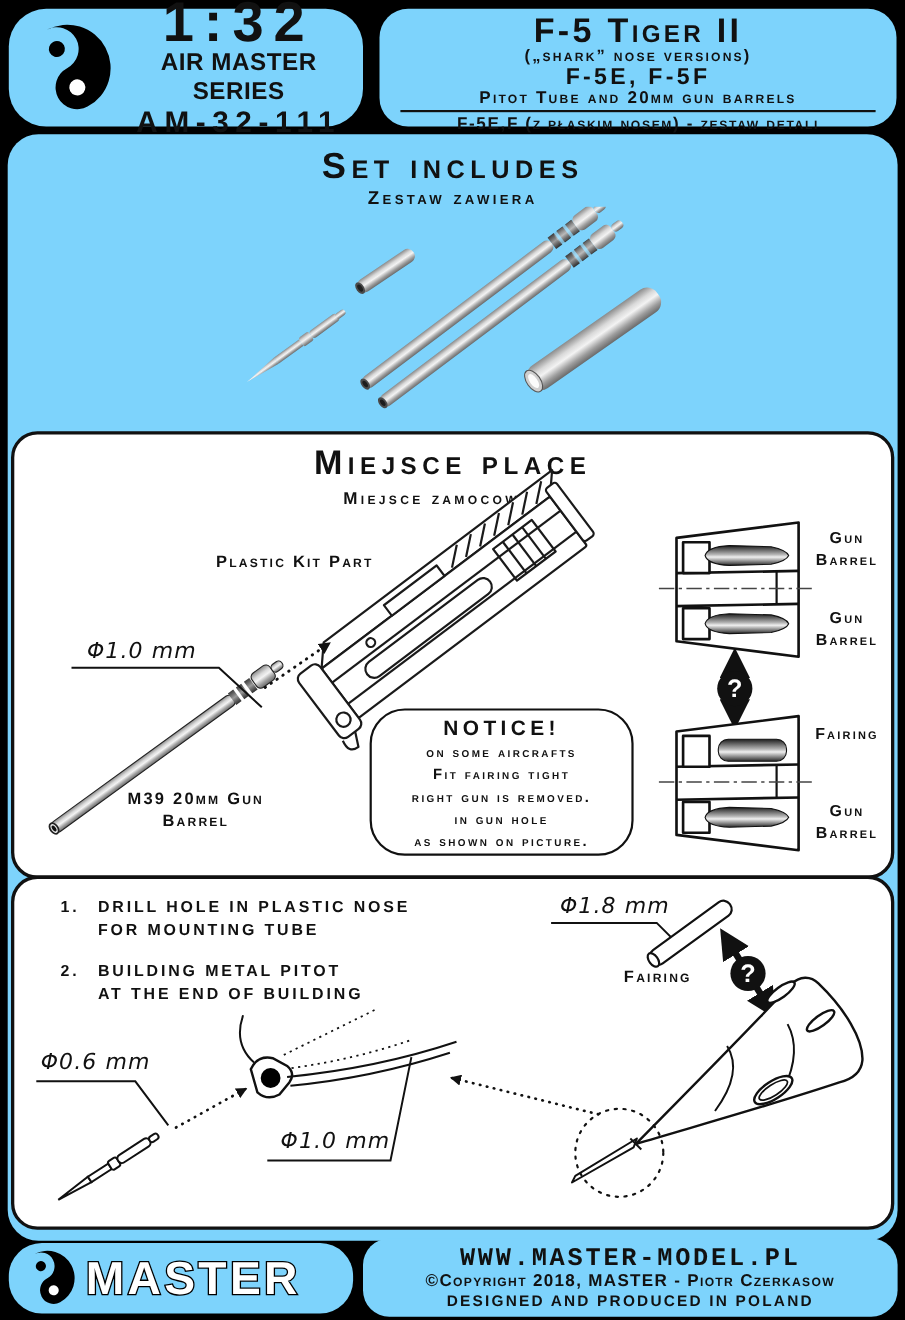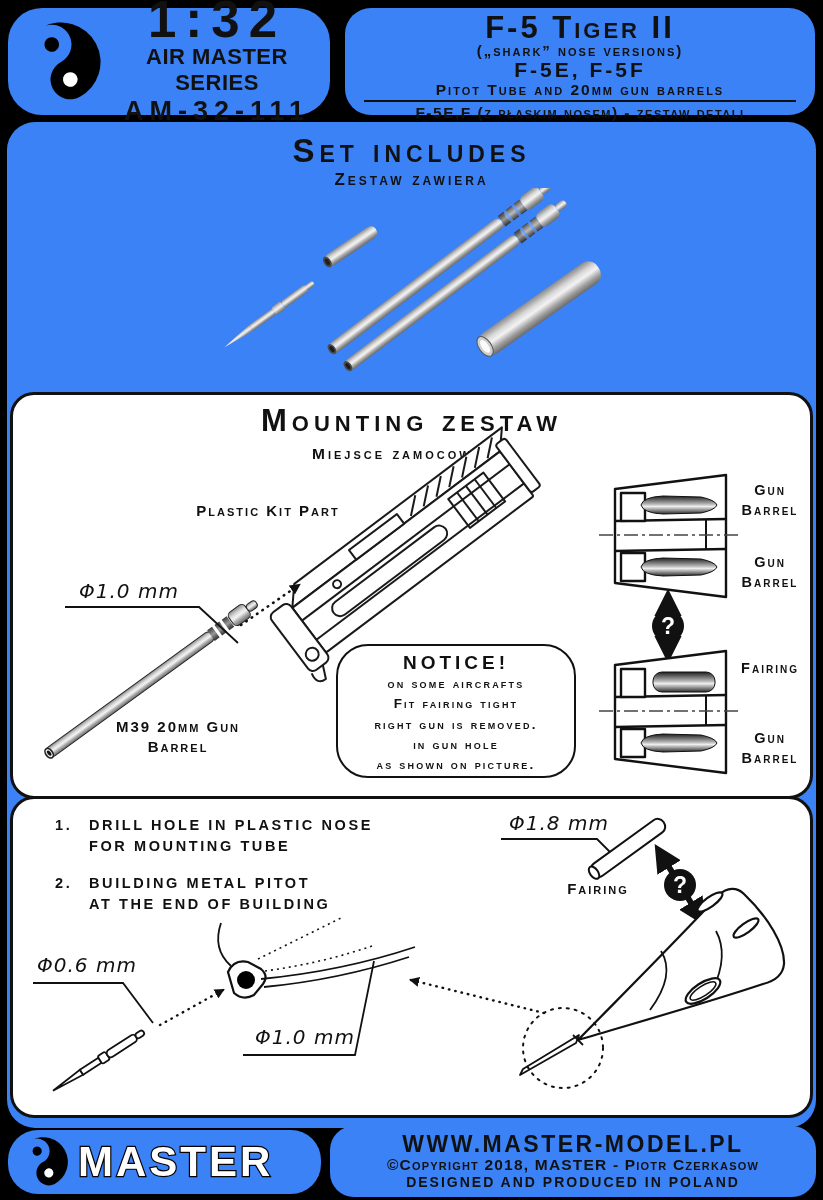--- a/index.html
+++ b/index.html
@@ -1,18 +1,18 @@
 <!DOCTYPE html>
 <html><head>
 <meta charset="utf-8">
 <style>
   html,body{margin:0;padding:0;}
   body{width:823px;height:1200px;background:#000;position:relative;overflow:hidden;
        font-family:"Liberation Sans",sans-serif;color:#111;}
-  .panel{position:absolute;background:#3b82f6;}
+  .panel{position:absolute;background:#7dd3fc;}
   .abs{position:absolute;}
   .ctr{text-align:center;width:100%;}
   .sc{font-variant:small-caps;}
   .b{font-weight:bold;}
   .hline{border-top:2.5px solid #111;}
   .heading{font-variant:small-caps;font-weight:bold;letter-spacing:5px;font-size:33px;}
   .subheading{font-variant:small-caps;font-weight:bold;letter-spacing:3px;font-size:17px;}
   .lbl{position:absolute;font-weight:bold;font-variant:small-caps;font-size:14.5px;
        letter-spacing:2px;line-height:1.35;text-align:center;}
   .dim{position:absolute;font-style:italic;font-size:20px;font-family:"DejaVu Sans",sans-serif;letter-spacing:1px;}
@@ -126,21 +126,21 @@
     </g>
 
     <g transform="translate(533 120) rotate(-35)">
       <rect x="-71" y="-12.5" width="142" height="25" rx="11" fill="url(#metal)"></rect>
       <ellipse cx="-67" cy="0" rx="6.2" ry="11.2" fill="#cfcfcf" stroke="#555" stroke-width="1"></ellipse>
       <ellipse cx="-67" cy="0" rx="3.4" ry="7.4" fill="#fbfbfb"></ellipse>
     </g>
   </svg>
 
   <div class="outbox" style="left:3px;top:270px;width:803px;height:407px;">
-    <div class="abs ctr heading" style="top:8px;font-size:31px;">Mounting zestaw</div>
+    <div class="abs ctr heading" style="top:8px;font-size:31px;">Miejsce place</div>
     <div class="abs ctr subheading" style="top:50px;font-size:15.5px;">Miejsce zamocowania</div>
 
     <svg class="abs" style="left:0;top:0;" width="797" height="401" viewBox="0 0 797 401">
 
       <g transform="rotate(-37 400 157)" stroke="#1a1a1a" stroke-width="2" fill="#fff" stroke-linejoin="round">
         <path d="M270 129 L286 111 L546 111 L530 129 Z"></path>
         <rect x="270" y="129" width="260" height="56" rx="2"></rect>
         <rect x="246" y="121" width="24" height="72" rx="6"></rect>
         <circle cx="258" cy="178" r="6.5" fill="none"></circle>
         <path d="M246 193 Q243 206 254 206 L260 193" fill="none"></path>
@@ -322,16 +322,16 @@
 <div class="panel" style="left:8px;top:1130px;width:313px;height:64px;border-radius:30px;display:flex;align-items:center;">
   <svg width="54" height="54" style="margin-left:8px;flex:none;">
     <use href="#swirl-shape" width="54" height="54"></use>
   </svg>
   <svg width="240" height="54" style="margin-left:6px;">
     <text x="2" y="41" font-size="42" font-weight="bold" letter-spacing="3" font-family="Liberation Sans, sans-serif" fill="#fff" stroke="#000" stroke-width="2.4" paint-order="stroke">MASTER</text>
   </svg>
 </div>
 
 <div class="panel" style="left:330px;top:1126px;width:486px;height:71px;border-radius:24px;text-align:center;padding-top:6px;box-sizing:border-box;">
-  <div class="b" style="font-size:23px;letter-spacing:2.5px;line-height:1.05;">WWW.MASTER-MODEL.PL</div>
+  <div class="b" style="font-size:23px;letter-spacing:2.5px;line-height:1.05;font-family:Liberation Mono, monospace;">WWW.MASTER-MODEL.PL</div>
   <div class="sc b" style="font-size:15.5px;letter-spacing:1.2px;line-height:1.15;">©Copyright 2018, MASTER - Piotr Czerkasow</div>
   <div class="b" style="font-size:14px;letter-spacing:2px;line-height:1.2;">DESIGNED AND PRODUCED IN POLAND</div>
 </div>
 
 </body></html>

